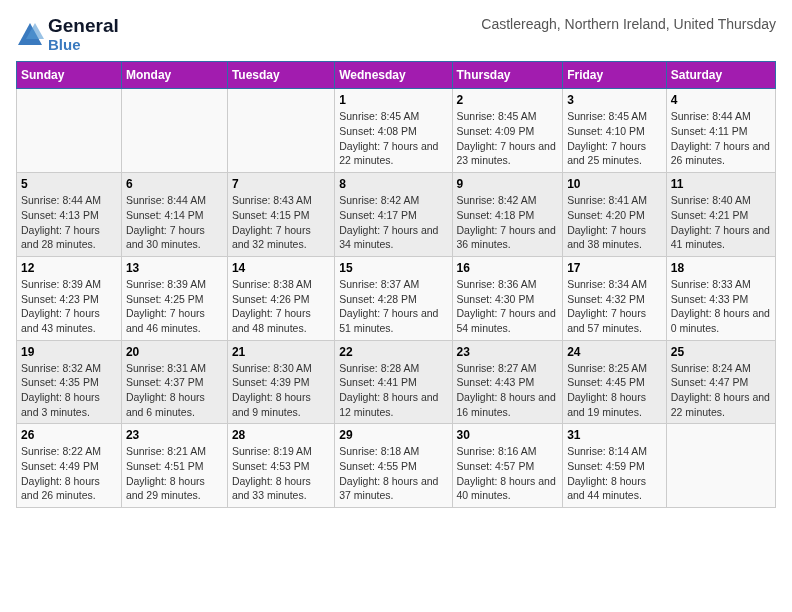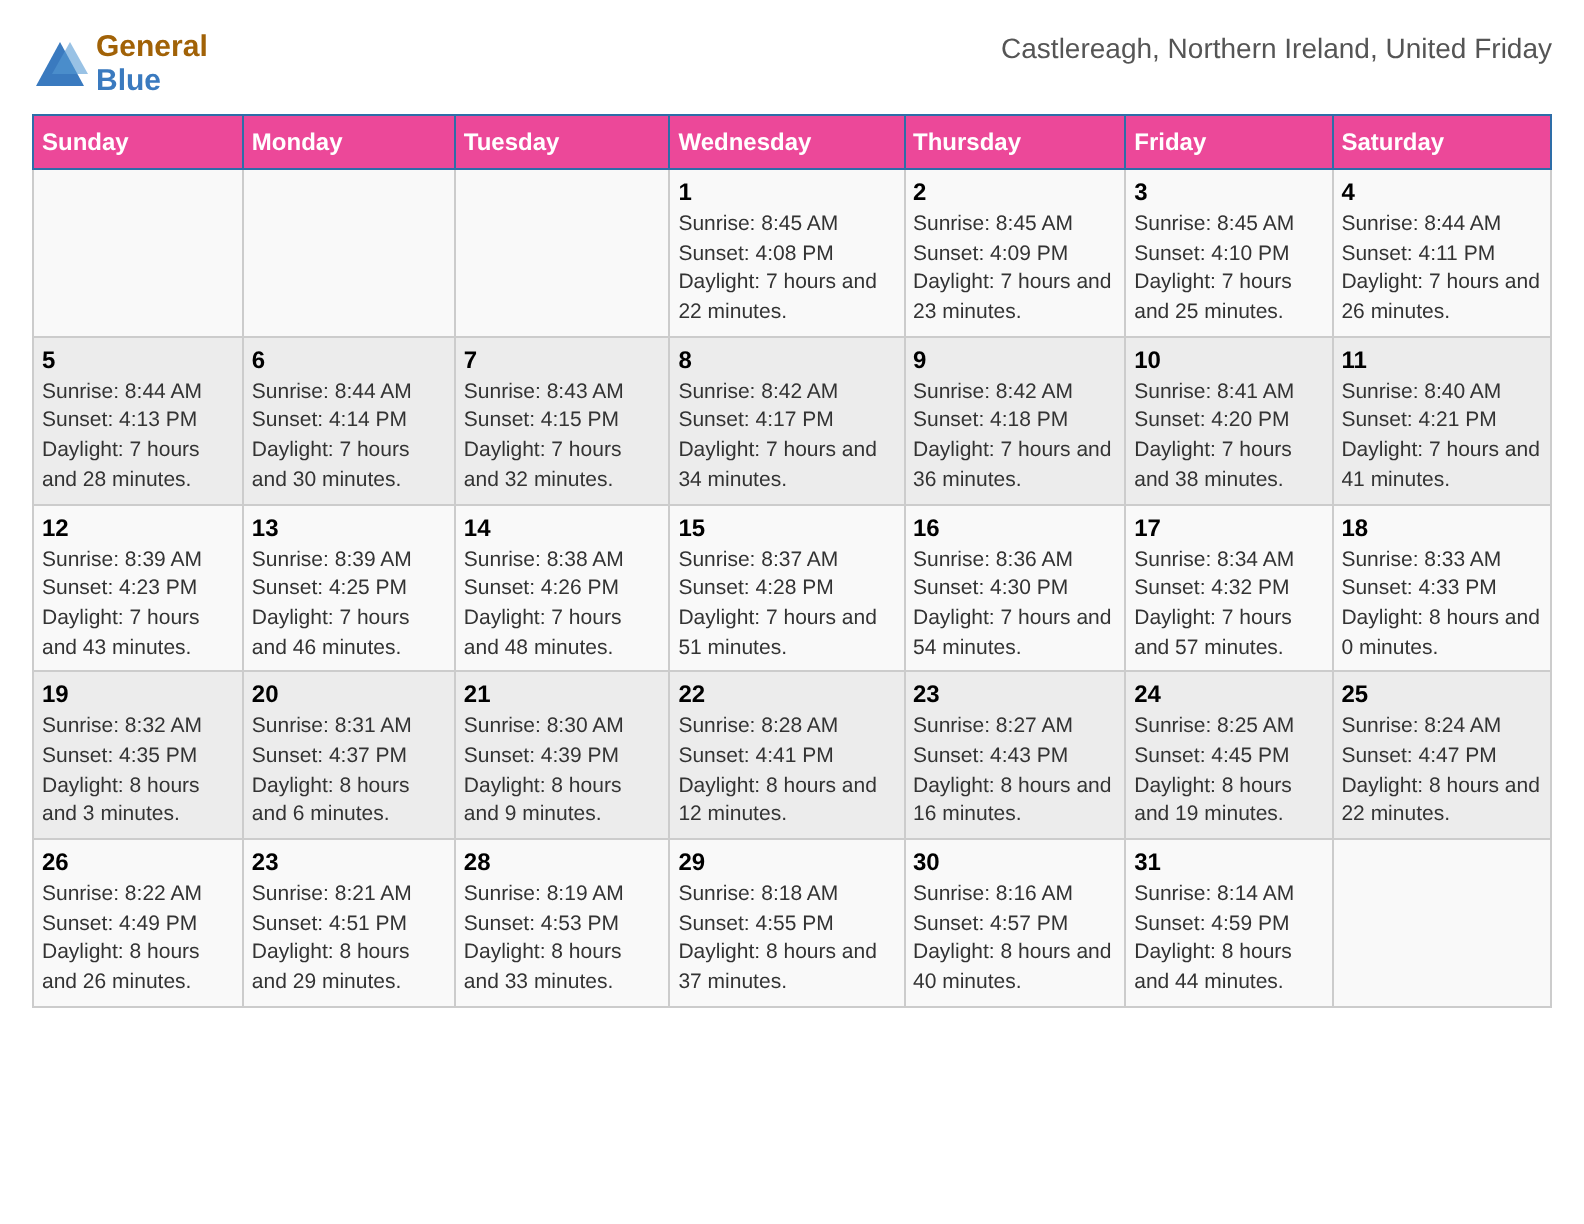--- a/index.html
+++ b/index.html
@@ -20,23 +20,23 @@
       display: flex;
       align-items: center;
       gap: 4px;
     }
     .logo-text {
       display: flex;
       flex-direction: column;
       line-height: 1.1;
     }
     .logo-general {
-      font-size: 15px;
-      font-weight: bold;
-      color: #a16207;
+      font-size: 19px;
+      font-weight: bold;
+      color: #0f172a;
     }
     .logo-blue {
       font-size: 15px;
       font-weight: bold;
       color: #3a7abf;
     }
     .logo-icon {
       width: 28px;
       height: 28px;
     }
@@ -51,21 +51,21 @@
     .sub-title {
       font-size: 14px;
       color: #555;
     }
     table {
       width: 100%;
       border-collapse: collapse;
       font-size: 11px;
     }
     thead tr th {
-      background-color: #ec4899;
+      background-color: #a21caf;
       color: #fff;
       padding: 6px 4px;
       text-align: left;
       font-size: 12px;
       font-weight: bold;
       border: 1px solid #2e6da8;
     }
     tbody tr td {
       border: 1px solid #ccc;
       padding: 4px;
@@ -98,21 +98,21 @@
     <svg class="logo-icon" viewBox="0 0 28 28">
       <polygon points="14,2 26,24 2,24" fill="#3a7abf"></polygon>
       <polygon points="19,2 28,18 10,18" fill="#5599d4" opacity="0.6"></polygon>
     </svg>
     <div class="logo-text">
       <span class="logo-general">General</span>
       <span class="logo-blue">Blue</span>
     </div>
   </div>
   <div class="title-area">
-    <div class="sub-title">Castlereagh, Northern Ireland, United Friday</div>
+    <div class="sub-title">Castlereagh, Northern Ireland, United Thursday</div>
   </div>
 </div>
 
 <table>
   <thead>
     <tr>
     <th>Sunday</th>
         <th>Monday</th>
         <th>Tuesday</th>
         <th>Wednesday</th>

